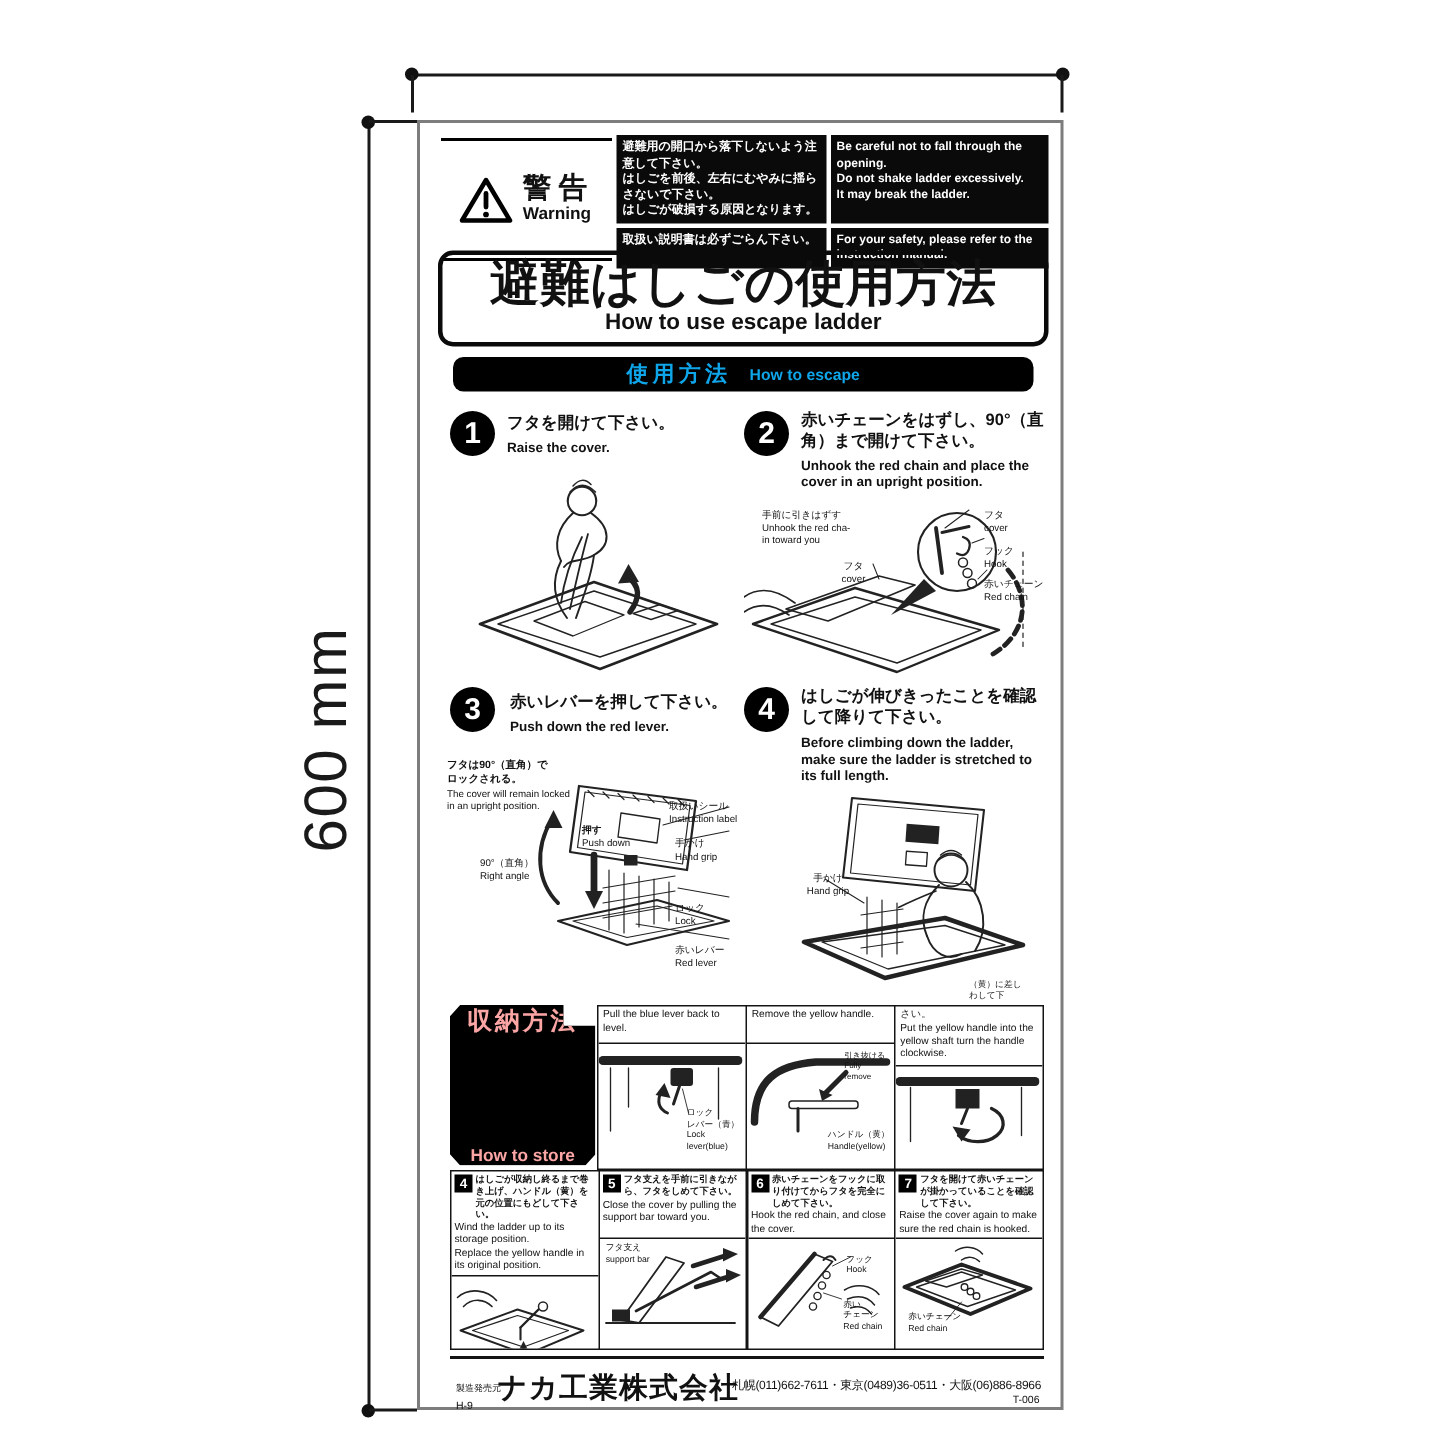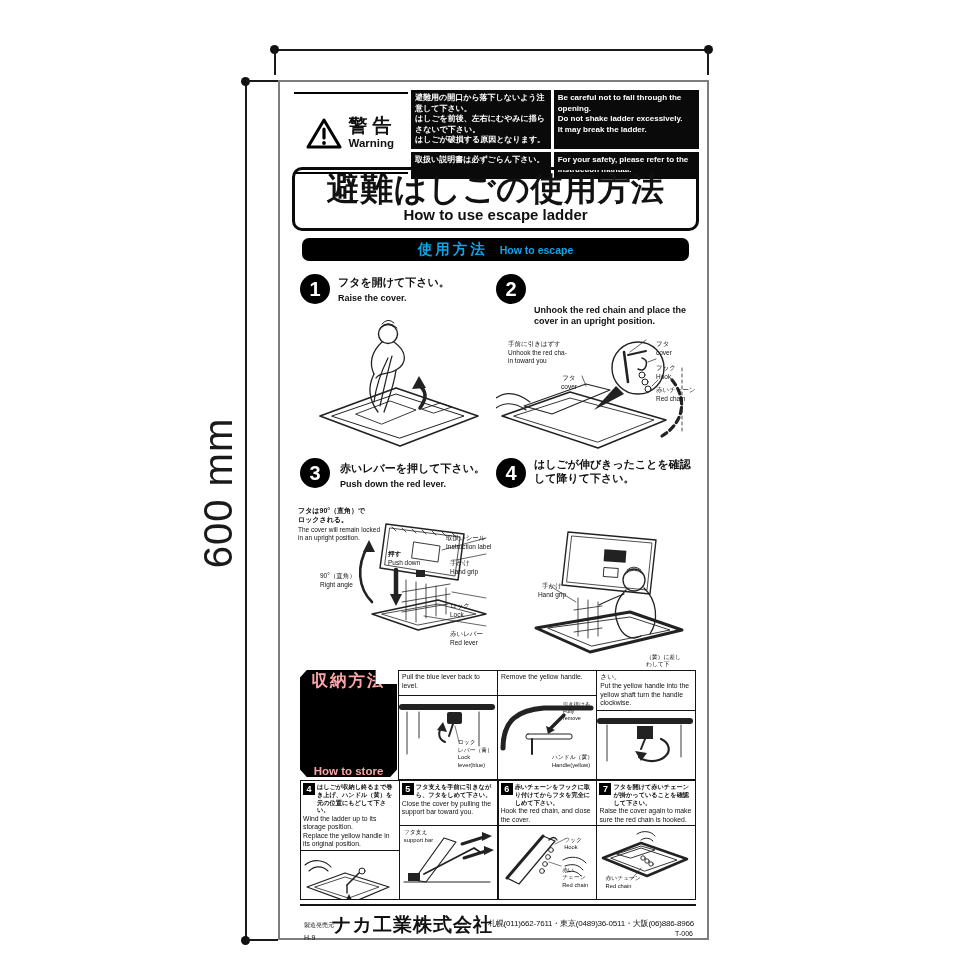--- a/index.html
+++ b/index.html
@@ -141,20 +141,21 @@
         <path d="M78,30 C67,40 65,52 70,62" stroke-width="1.3"></path>
         <path d="M88,44 C84,58 80,76 76,94" stroke-width="1.2"></path>
         <path d="M84,46 C78,58 72,74 70,90" stroke-width="1.2"></path>
         <path d="M70,62 C63,76 65,88 74,100" stroke-width="1.3"></path>
         <path d="M92,58 C90,74 84,88 80,100" stroke-width="1.3"></path>
       </svg>
     </div>
 
     <div class="abs" style="left:216px; top:188px; width:201px; height:184px;">
       <div class="abs step-num" style="left:0px; top:4px;">2</div>
+      <div class="abs step-jp" style="left:38px; top:4px; width:162px;">赤いチェーンをはずし、90°（直角）まで開けて下さい。</div>
       <div class="abs step-en" style="left:38px; top:33px; width:158px;">Unhook the red chain and place the cover in an upright position.</div>
       <svg class="abs" style="left:0px; top:60px;" width="200" height="122" viewBox="0 0 200 122" fill="none" stroke="#222" stroke-linecap="round" stroke-linejoin="round">
         <path d="M6,86 L74,62 L170,90 L102,118 Z" stroke-width="1.6"></path>
         <path d="M18,86 L74,68 L158,90 L102,112 Z" stroke-width="0.9"></path>
         <path d="M28,76 L90,54 L114,60 L56,84 Z" stroke-width="1.1"></path>
         <path d="M0,68 C10,61 22,63 34,72 M0,78 C10,71 20,73 30,80" stroke-width="1.1"></path>
         <path d="M98,80 L120,56 L128,64 Z" fill="#222" stroke="none"></path>
         <circle cx="142" cy="38" r="26" stroke-width="1.4"></circle>
         <path d="M128,22 L132,52" stroke-width="2.6"></path>
         <path d="M132,25 L150,21" stroke-width="2"></path>
@@ -225,20 +226,21 @@
         <span>ロック</span><span>Lock</span>
       </div>
       <div class="lbl" style="left:154px; top:168px; width:46px;">
         <span>赤いレバー</span><span>Red lever</span>
       </div>
     </div>
 
     <div class="abs" style="left:216px; top:372px; width:201px; height:215px;">
       <div class="abs step-num" style="left:0px; top:4px;">4</div>
       <div class="abs step-jp" style="left:38px; top:4px; width:162px;">はしごが伸びきったことを確認して降りて下さい。</div>
+      <div class="abs step-en" style="left:38px; top:34px; width:160px;">Before climbing down the ladder, make sure the ladder is stretched to its full length.</div>
       <svg class="abs" style="left:10px; top:74px;" width="182" height="138" viewBox="0 0 182 138" fill="none" stroke="#222" stroke-linecap="round" stroke-linejoin="round">
         <path d="M62,4 L150,12 L144,66 L56,57 Z" stroke-width="1.4"></path>
         <path d="M66,8 L146,15 L141,62 L61,54 Z" stroke-width="0.8"></path>
         <rect x="98" y="22" width="22" height="12" fill="#222" stroke="none" transform="rotate(4 109 28)"></rect>
         <rect x="98" y="40" width="14" height="9" stroke-width="0.9" transform="rotate(4 105 44)"></rect>
         <circle cx="128" cy="52" r="11" stroke-width="1.3"></circle>
         <path d="M119,46 Q128,38 137,46 M121,42 Q128,36 135,42" stroke-width="0.9"></path>
         <path d="M120,62 C110,72 107,84 112,96" stroke-width="1.3"></path>
         <path d="M138,60 C151,72 153,92 144,106" stroke-width="1.3"></path>
         <path d="M112,96 C116,108 126,113 135,108" stroke-width="1.3"></path>

